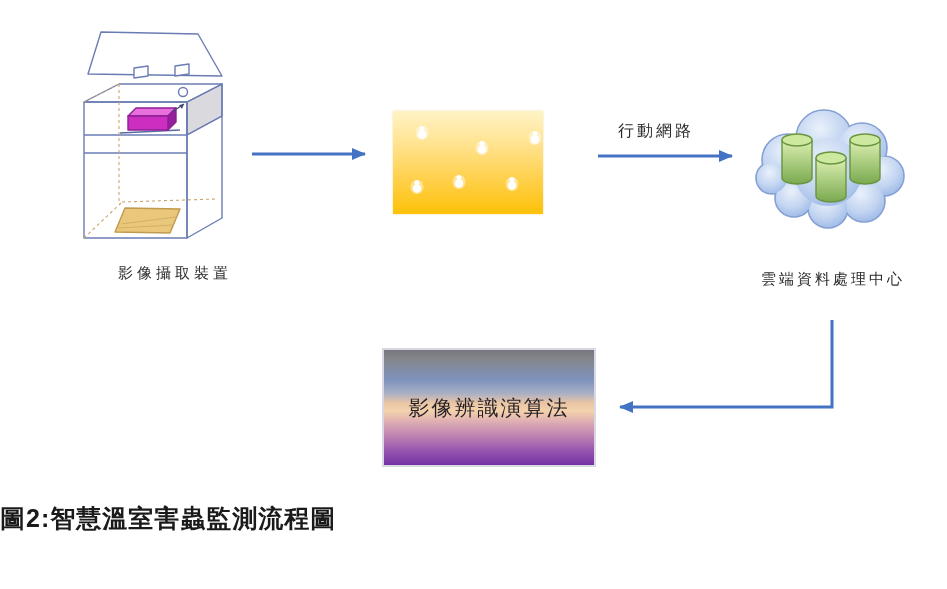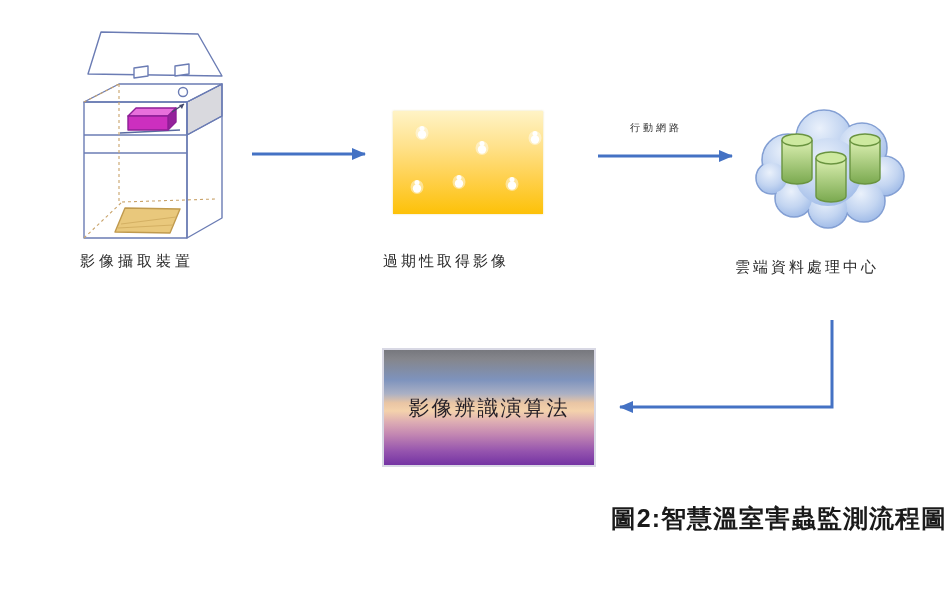--- a/index.html
+++ b/index.html
@@ -2,26 +2,26 @@
 <html><head>
 <meta charset="utf-8">
 <style>
   html,body{margin:0;padding:0;background:#ffffff;}
   .canvas{
     position:relative;width:947px;height:589px;background:#ffffff;overflow:hidden;
     font-family:"DejaVu Serif", serif;
   }
   .abs{position:absolute;}
   .node-label{
-    position:absolute;text-align:left;font-size:15px;letter-spacing:3px;
-    color:#2b2b2b;white-space:nowrap;font-family:Liberation Serif, serif;
+    position:absolute;text-align:right;font-size:15px;letter-spacing:3px;
+    color:#2b2b2b;white-space:nowrap;font-family:Liberation Serif, serif;margin-top:12px;
   }
   .net-label{
     position:absolute;left:598px;top:121px;width:116px;text-align:center;
-    font-size:10px;letter-spacing:3px;color:#2b2b2b;white-space:nowrap;
+    font-size:16px;letter-spacing:3px;color:#2b2b2b;white-space:nowrap;
     font-family:"DejaVu Serif", serif;
   }
   .trap{
     position:absolute;left:393px;top:111px;width:150px;height:103px;
     background:linear-gradient(180deg,#fff3c6 0%,#ffe18a 35%,#ffd14e 65%,#fdc108 100%);
     box-shadow:0 0 2px rgba(200,160,0,.35);
   }
   .algo-box{
     position:absolute;left:382px;top:348px;width:214px;height:119px;
     display:flex;align-items:center;justify-content:center;
@@ -29,21 +29,21 @@
       #77787e 0%, #85868c 8%, #7e93bd 26%, #aab0c4 38%,
       #e9c5a4 46%, #f4d2ac 53%, #dcabb3 63%, #c488b2 73%,
       #9554ae 88%, #7433a3 100%);
     border:2px solid #d8d8e4;box-sizing:border-box;
   }
   .algo-box span{
     font-size:21px;letter-spacing:2px;color:#241f27;
     font-family:"DejaVu Serif", serif;white-space:nowrap;
   }
   .caption{
-    position:absolute;left:0;top:502px;width:947px;text-align:right;
+    position:absolute;left:0;top:502px;width:947px;text-align:left;
     font-family:"Liberation Sans", sans-serif;font-weight:700;
     font-size:25px;letter-spacing:1px;color:#1a1a1a;
   }
 </style>
 </head>
 <body>
 
 <div class="canvas">
 
   <svg class="abs" style="left:0;top:0" width="947" height="589" viewBox="0 0 947 589">
@@ -130,21 +130,20 @@
             <circle r="2.5" cy="-4.5"></circle>
           </g>
         <g transform="translate(119,73)">
           <ellipse rx="6.5" ry="7" opacity="0.45"></ellipse>
             <circle r="4.2" cy="1.5"></circle>
             <circle r="2.5" cy="-4.5"></circle>
           </g>
       </g>
     </svg>
   </div>
-  <div class="node-label" style="left:383px;top:252px;width:170px">過期性取得影像</div>
 
   <div class="net-label">行動網路</div>
 
   <svg class="abs" style="left:752px;top:98px" width="155" height="132" viewBox="0 0 155 132">
     <defs>
       <radialGradient id="cg" cx="42%" cy="32%" r="80%">
         <stop offset="0%" stop-color="#eaf1fb"></stop>
         <stop offset="55%" stop-color="#c3d5f1"></stop>
         <stop offset="100%" stop-color="#96b4e5"></stop>
       </radialGradient>

